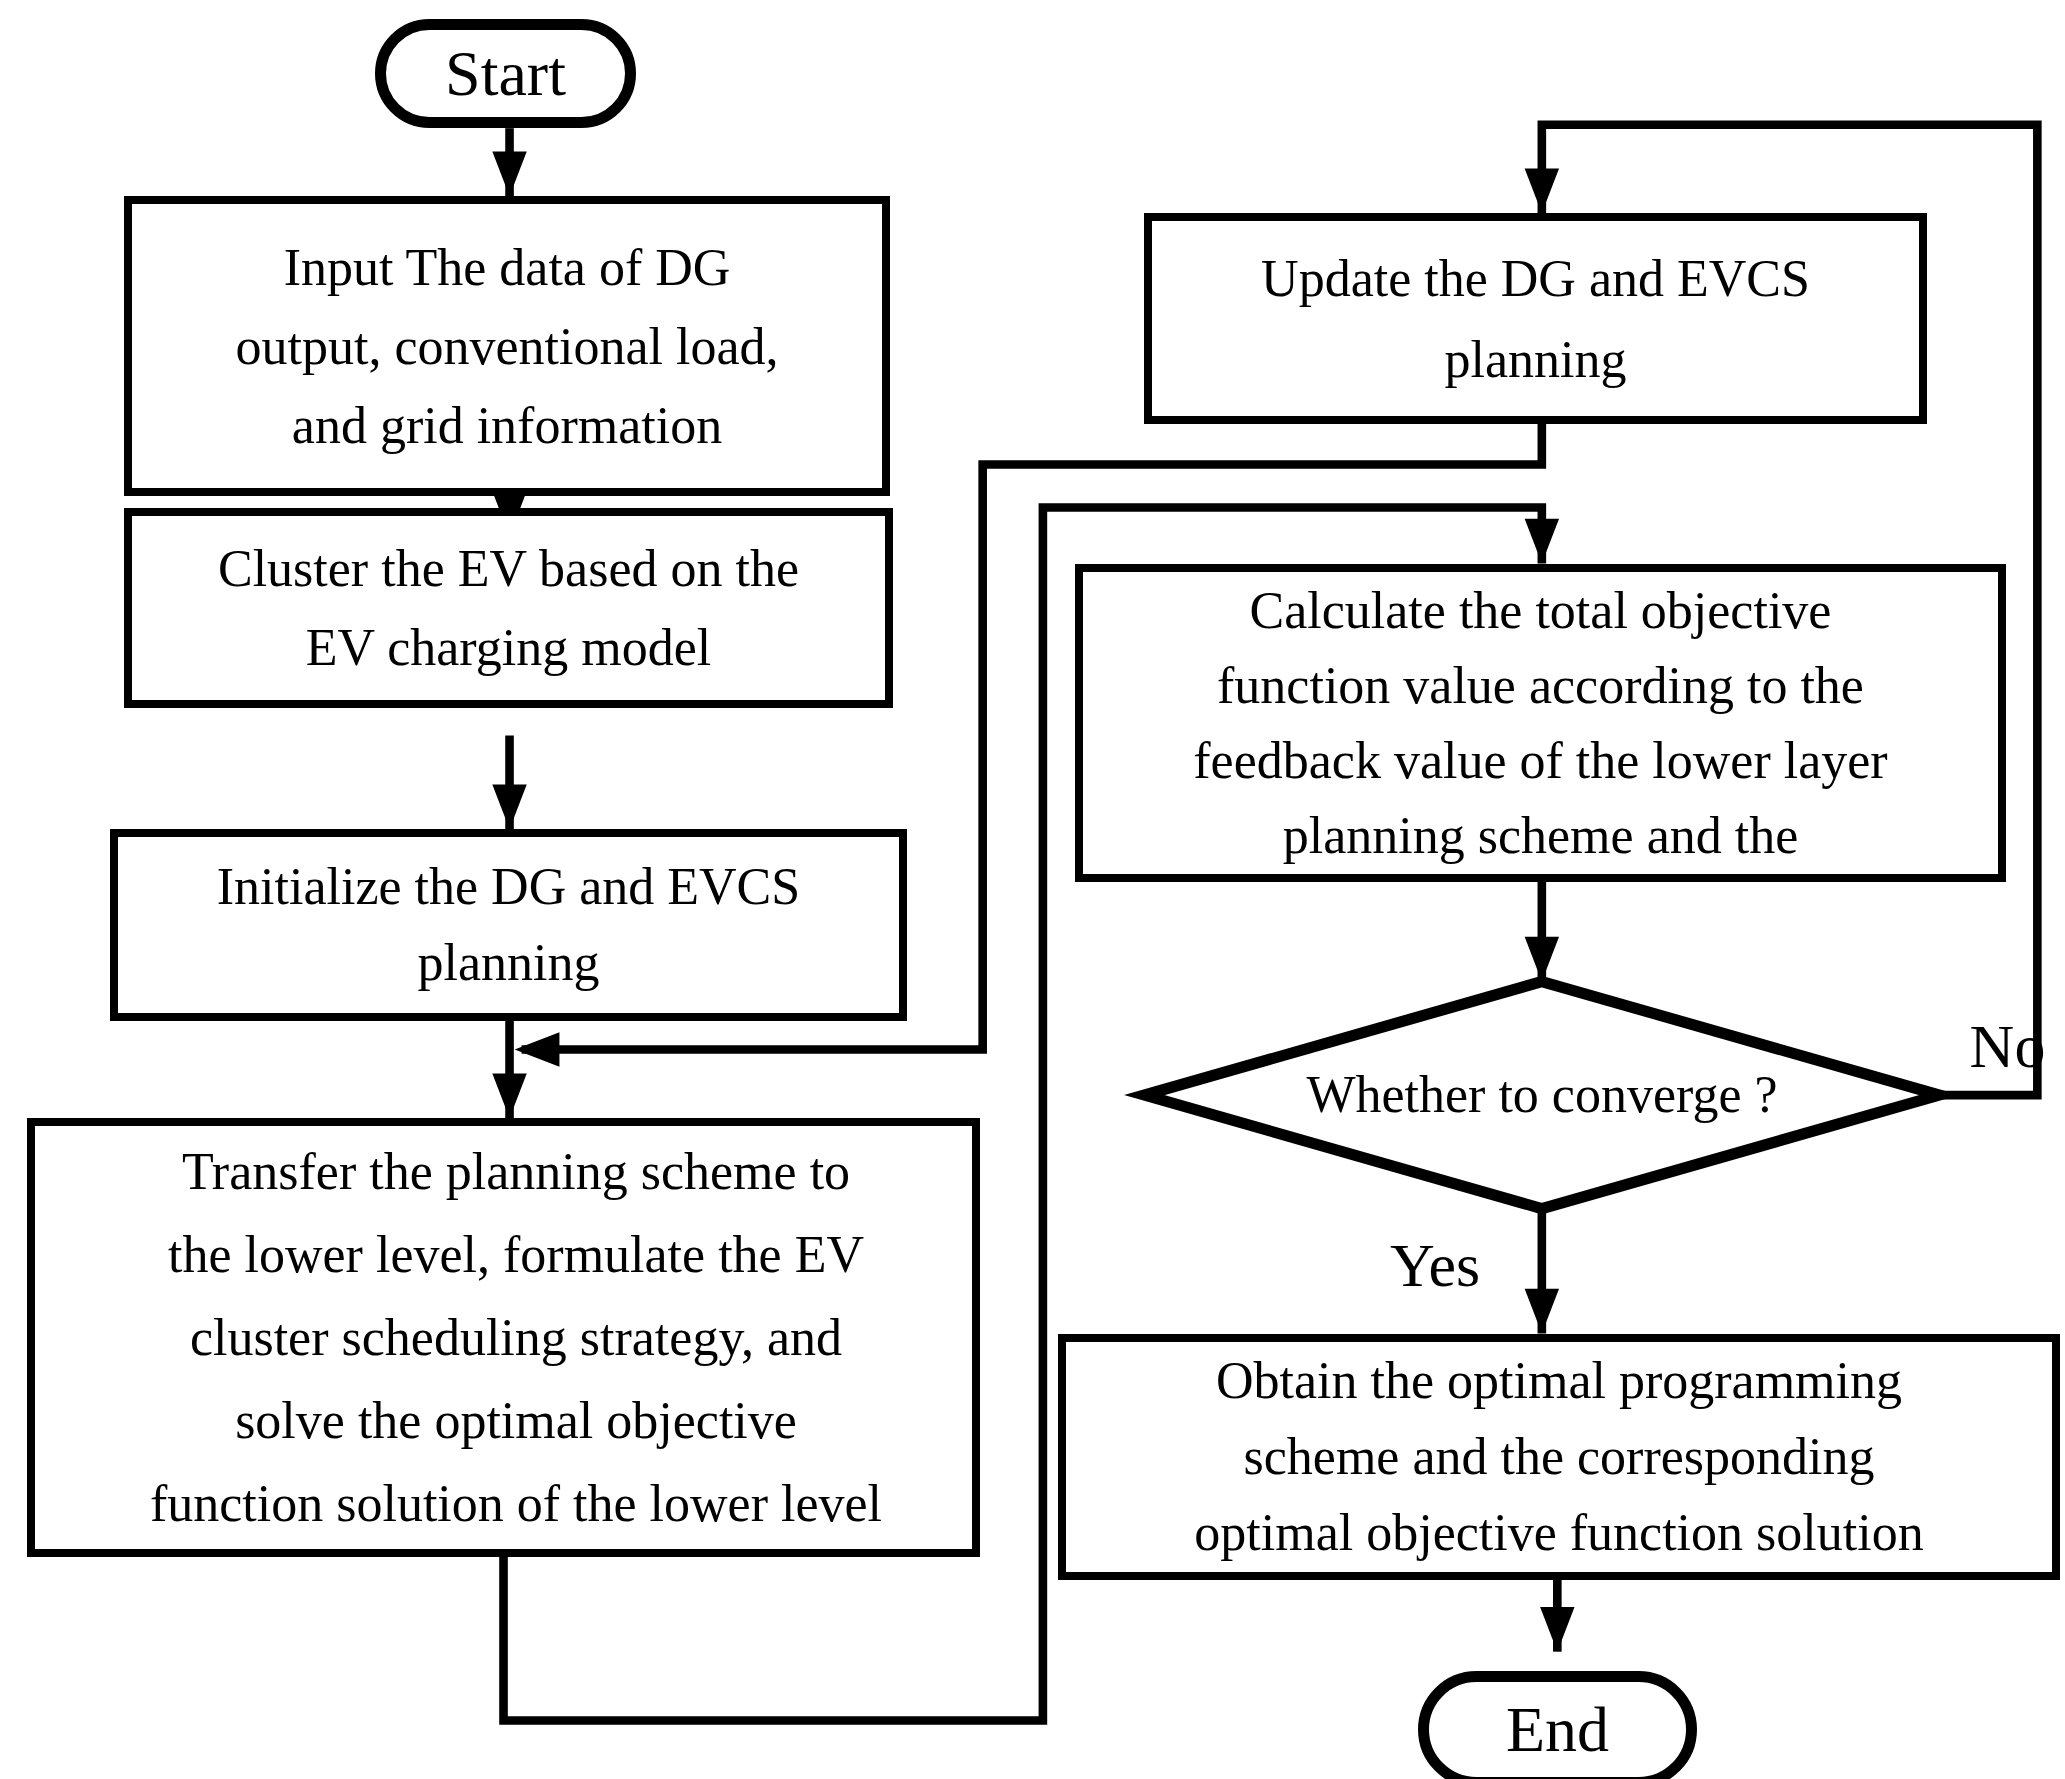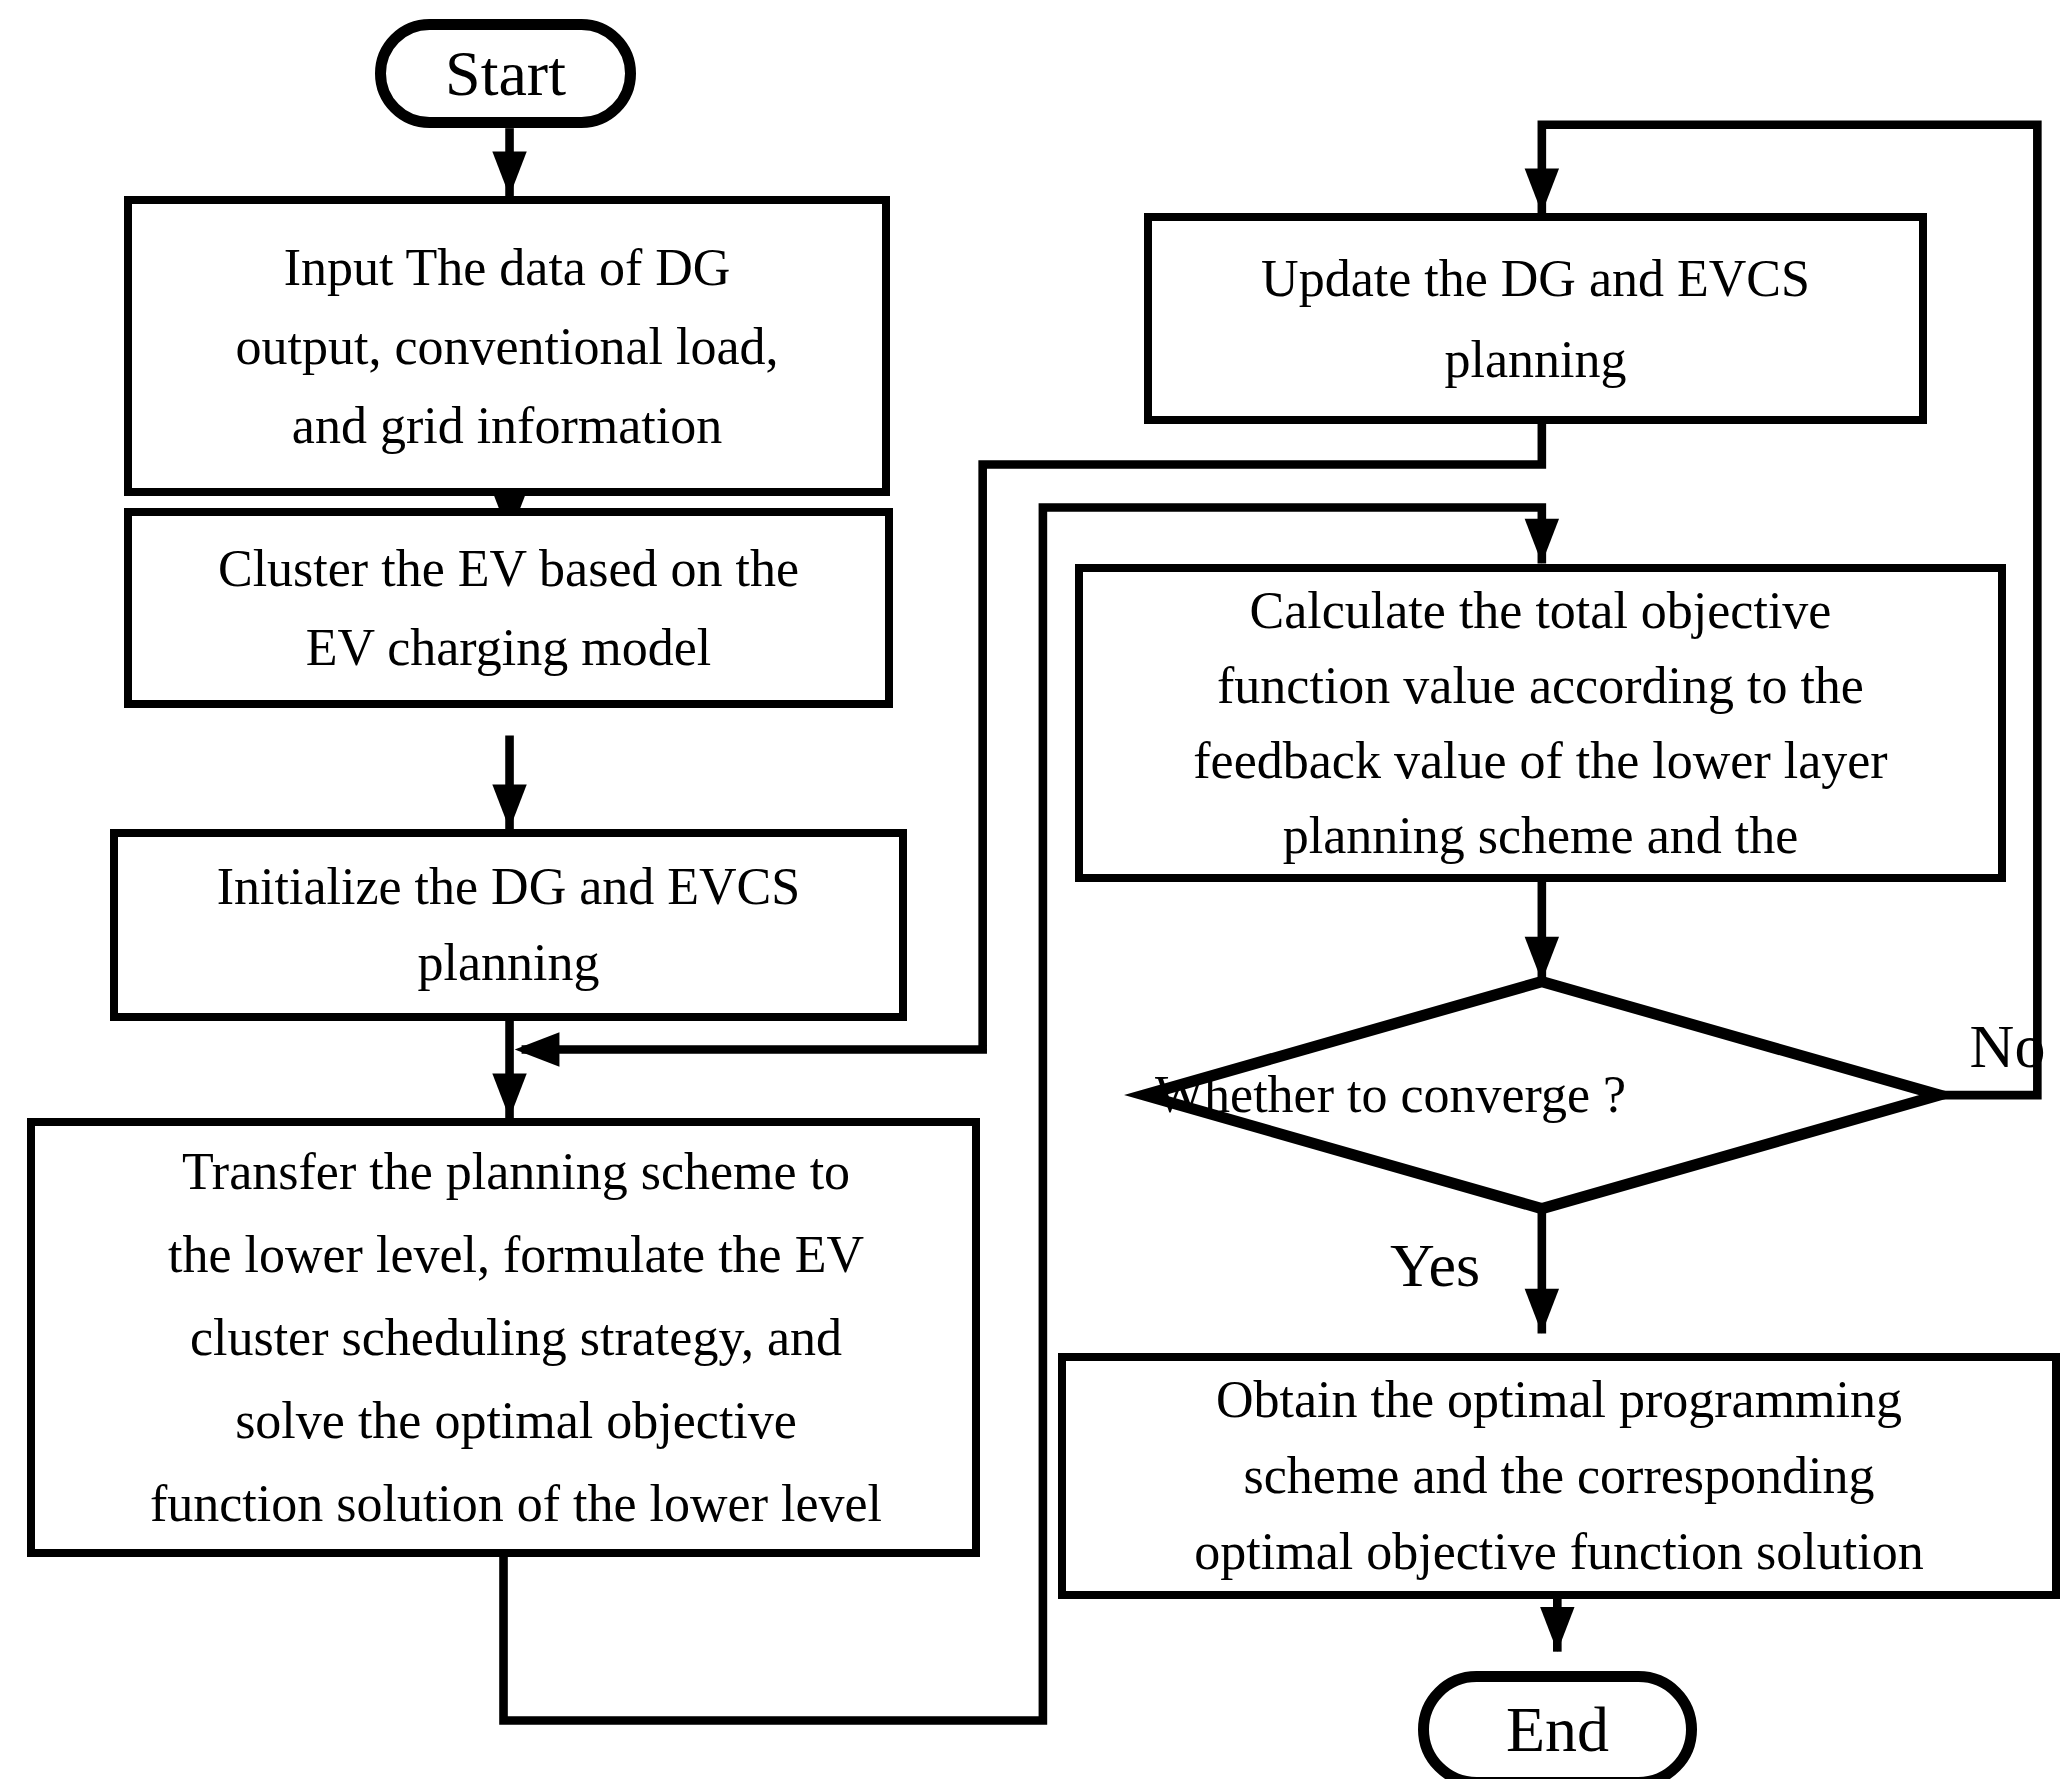--- a/index.html
+++ b/index.html
@@ -42,28 +42,29 @@
     text-align: center;
     white-space: nowrap;
   }
   #n-start      { left: 375px;  top: 19px;   width: 261px;  height: 109px; }
   #n-input      { left: 124px;  top: 196px;  width: 766px;  height: 300px; line-height: 79px; }
   #n-cluster    { left: 124px;  top: 508px;  width: 769px;  height: 200px; line-height: 79px; }
   #n-initialize { left: 110px;  top: 829px;  width: 797px;  height: 192px; line-height: 76px; }
   #n-transfer   { left: 27px;   top: 1118px; width: 953px; height: 439px; line-height: 83px; padding-left: 25px; }
   #n-update     { left: 1144px; top: 213px;  width: 783px;  height: 211px; line-height: 81px; }
   #n-calculate  { left: 1075px; top: 564px;  width: 931px; height: 318px; line-height: 75px; }
-  #n-obtain     { left: 1058px; top: 1334px; width: 1002px; height: 246px; line-height: 76px; margin-top: 19px; }
+  #n-obtain     { left: 1058px; top: 1334px; width: 1002px; height: 246px; line-height: 76px; }
   #n-end        { left: 1418px; top: 1652px; width: 279px;  height: 117px; margin-top: 19px; }
   #n-decision-label {
     position: absolute;
     left: 1155px; top: 1052px;
     width: 774px; height: 86px;
     line-height: 86px;
     font-size: 52px;
+    text-align: center;
     white-space: nowrap;
   }
   #lbl-yes { left: 1390px; top: 1230px; }
   #lbl-no  { left: 1960px; top: 1011px; width: 95px; }
 </style>
 </head>
 <body>
 
 <div id="canvas">
 

